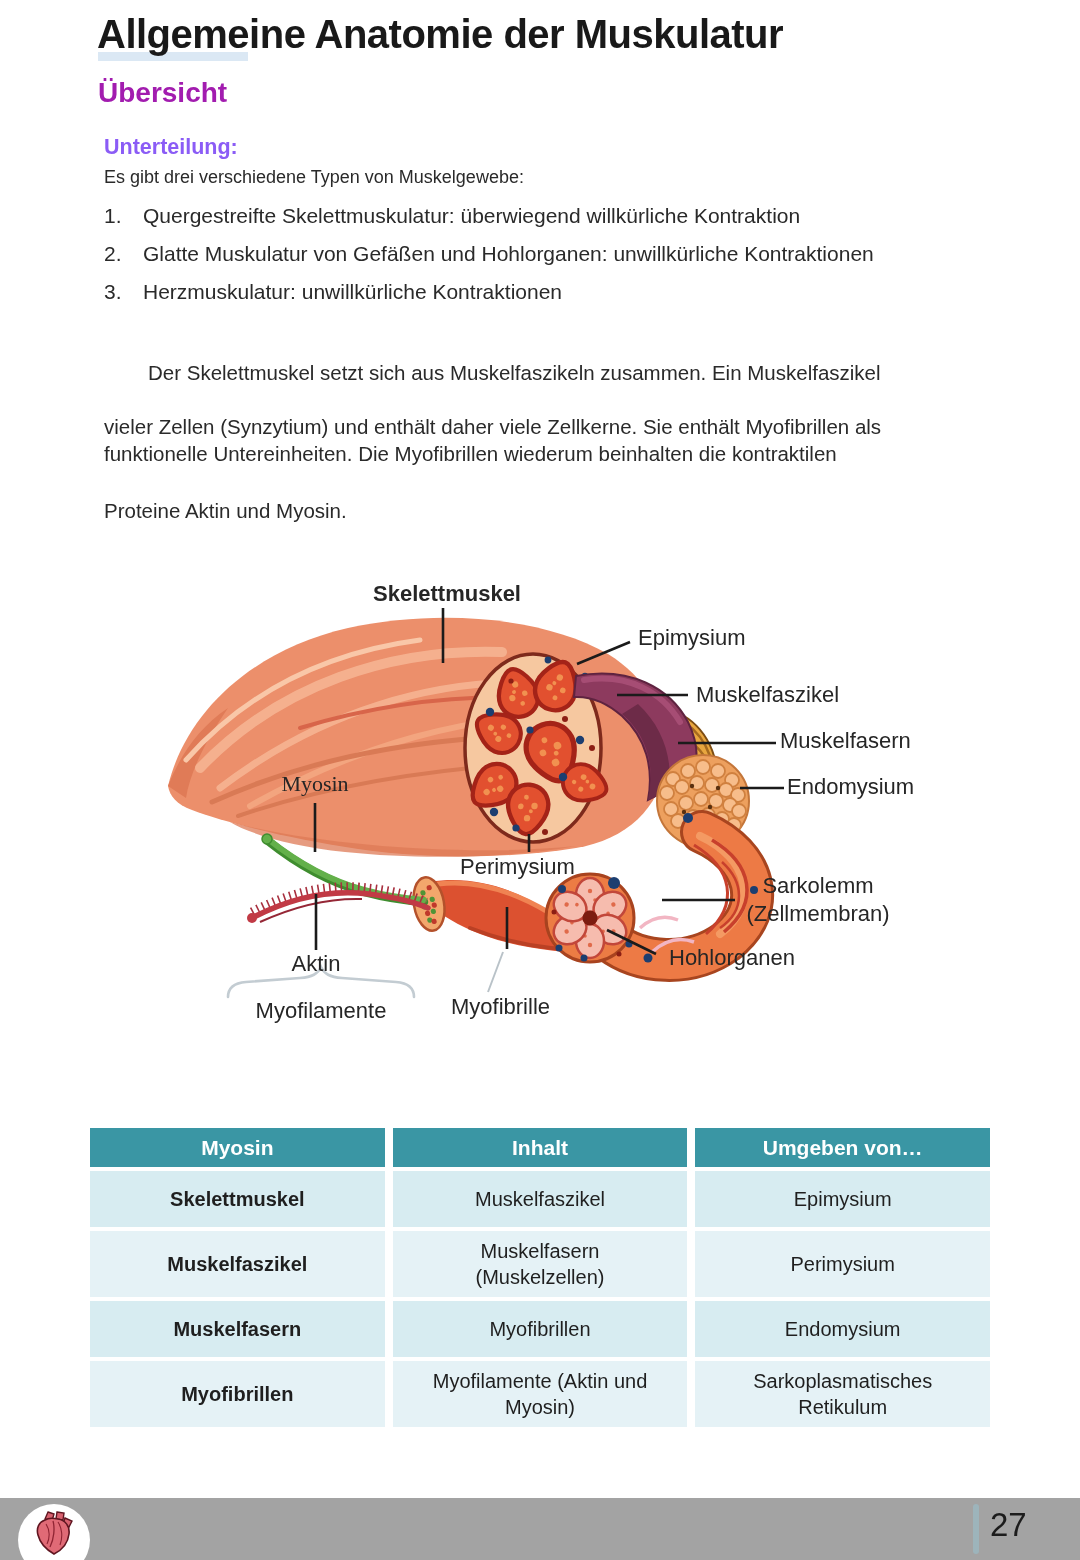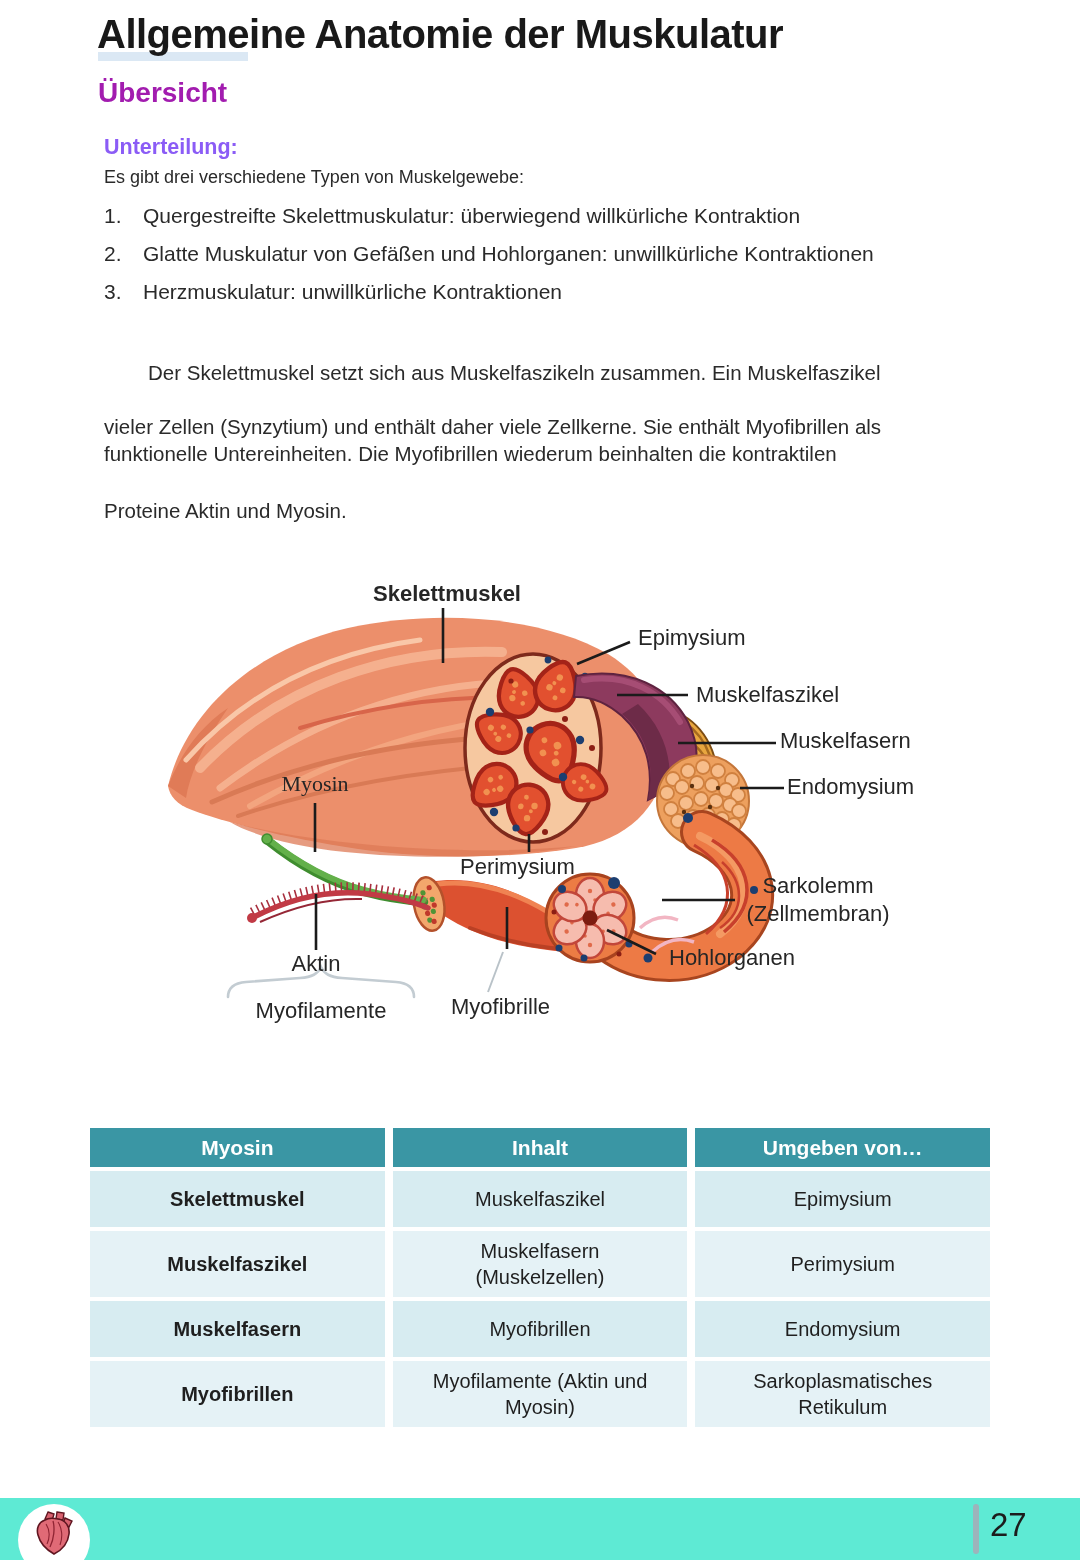--- a/index.html
+++ b/index.html
@@ -27,21 +27,21 @@
          grid-template-columns:1fr 1fr 1fr;column-gap:8px;row-gap:4px;}
   .thcell{background:#3a96a4;color:#ffffff;font-size:21px;font-weight:700;
           height:39px;display:flex;align-items:center;justify-content:center;}
   .tcell{display:flex;align-items:center;justify-content:center;text-align:center;
          font-size:20px;color:#1f1f1f;white-space:pre-line;line-height:26px;}
   .rowA{background:#d7ecf1;}
   .rowB{background:#e5f2f6;}
   .h56{height:56px;} .h66{height:66px;}
   .colbold{font-weight:700;}
   
-  .footer{left:0;top:1498px;width:1080px;height:62px;background:#5eead4;overflow:hidden;}
+  .footer{left:0;top:1498px;width:1080px;height:62px;background:#a3a3a3;overflow:hidden;}
   .heart-circle{position:absolute;left:18px;top:6px;width:72px;height:72px;border-radius:50%;
                 background:#ffffff;display:flex;align-items:flex-start;justify-content:center;}
   .page-bar{position:absolute;left:973px;top:6px;width:6px;height:50px;background:#9db4bb;border-radius:3px;}
   .page-num{position:absolute;left:990px;top:8px;font-size:33px;color:#1c1c1c;}
 </style>
 </head>
 <body>
 
 <div class="page">
 

